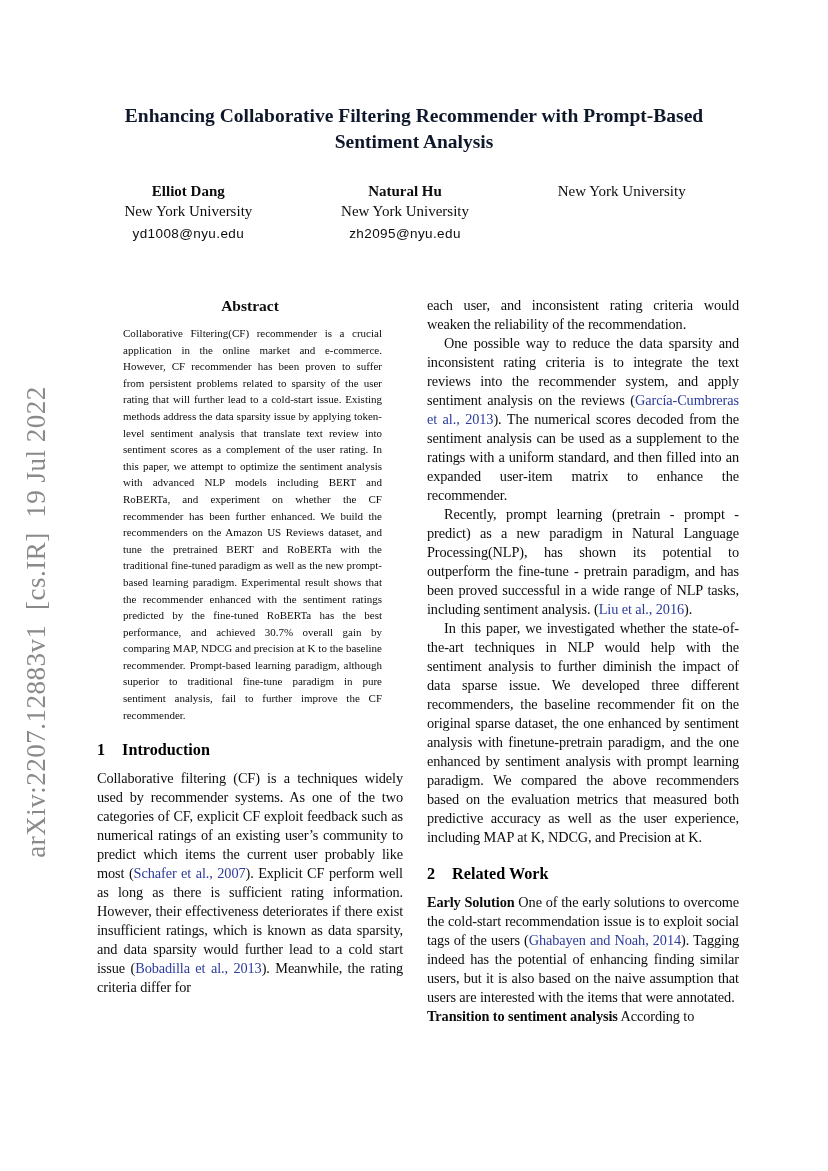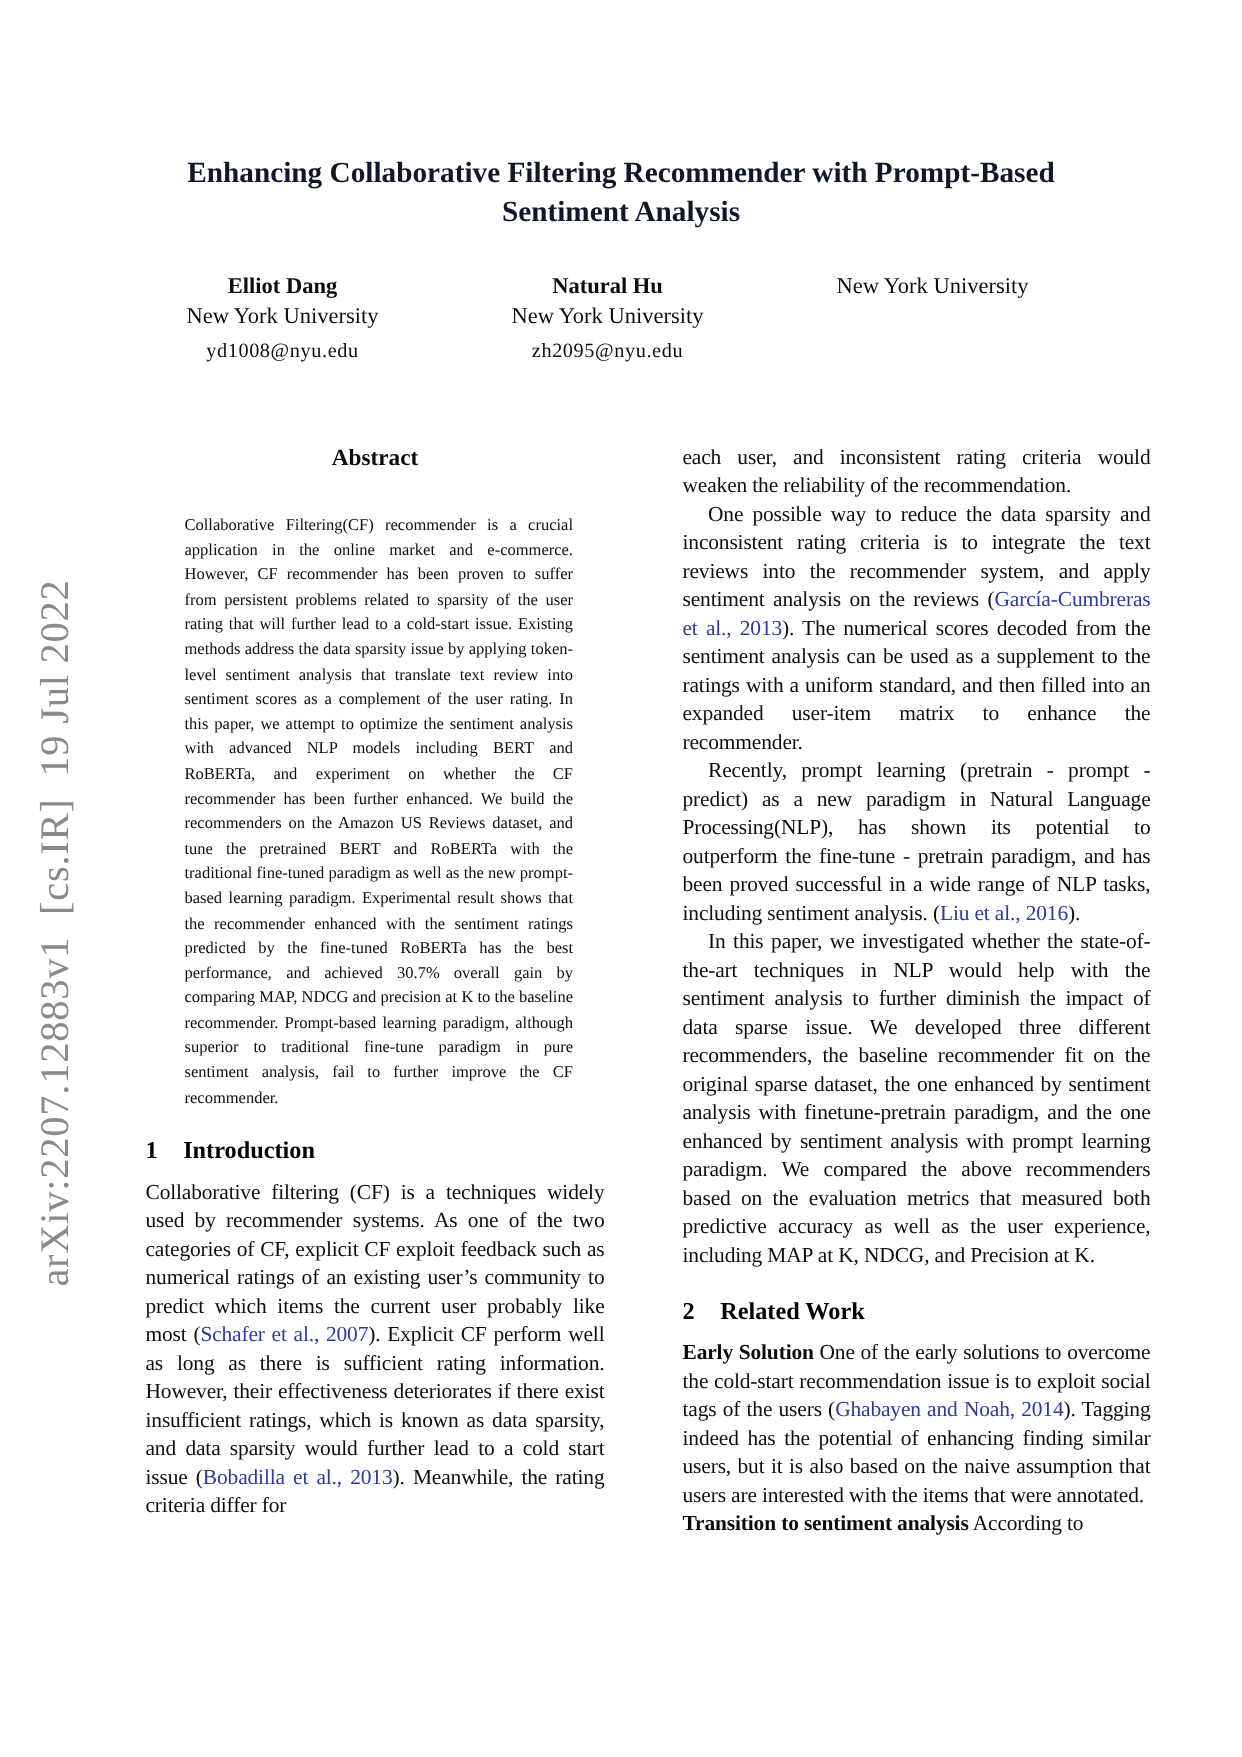--- a/index.html
+++ b/index.html
@@ -23,31 +23,31 @@
   }
   
   .authors {
     position:absolute; left:80px; top:181px; width:650px;
     display:flex; flex-direction:row;
   }
   .author { flex:1 1 0; text-align:center; }
   .author .name { font-weight:bold; font-size:15px; line-height:20px; }
   .author .affil { font-size:15px; line-height:20px; }
   .author .email {
-    font-family:Liberation Serif, serif;
+    font-family:Liberation Sans, sans-serif;
     font-size:13.5px; line-height:20px; margin-top:3px; letter-spacing:0.4px;
   }
   
   .col { position:absolute; top:296px; }
   .col-left  { left:97px;  width:306px; }
-  .col-right { left:427px; width:312px;margin-left:28px; }
+  .col-right { left:427px; width:312px; }
 
   .abstract-heading {
     text-align:center; font-weight:bold; font-size:15.5px; line-height:17px;
-    margin:1px 0 28px 0;
+    margin:1px 0 11px 0;
   }
   .abstract-text {
     font-size:11px; line-height:16.6px; text-align:justify;
     padding:0 21px 0 26px; hyphens:auto; -webkit-hyphens:auto;
   }
   .section-heading {
     font-size:16.2px; font-weight:bold; line-height:20px;
     margin:17px 0 9px 0; color:#000;
   }
   .section-heading .sec-num { margin-right:17px; }

